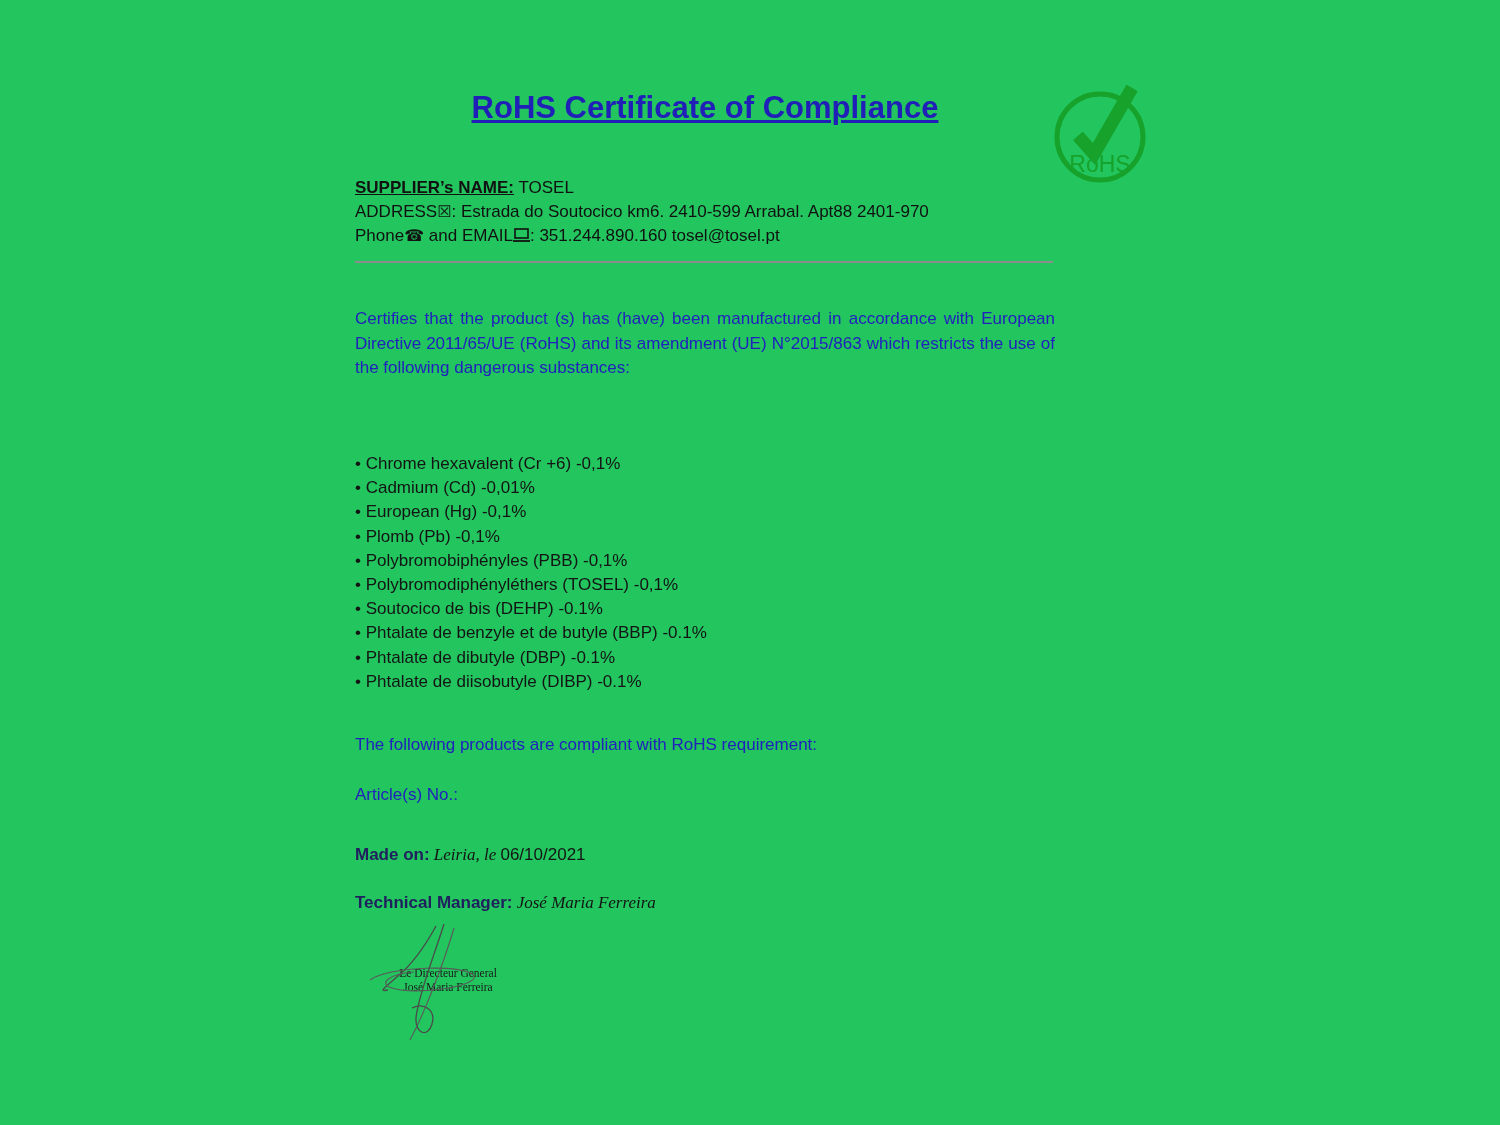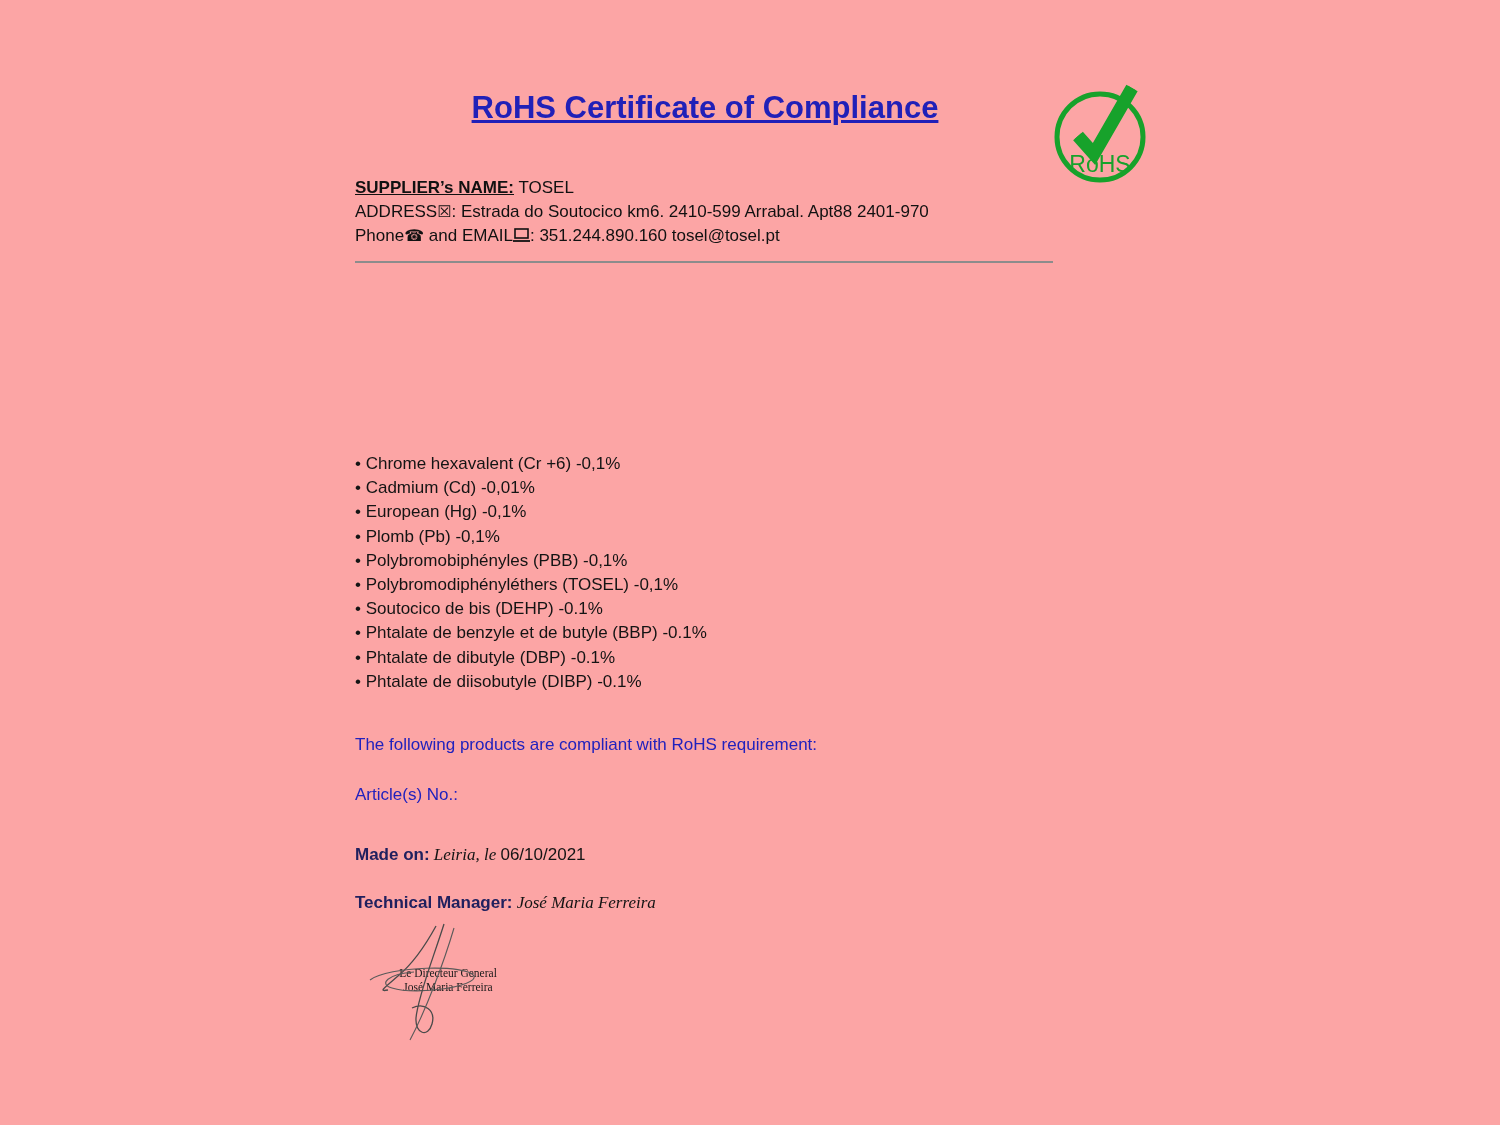--- a/index.html
+++ b/index.html
@@ -4,21 +4,21 @@
 <style>
   html, body {
     margin: 0;
     padding: 0;
     background: #ffffff;
   }
   .page {
     position: relative;
     width: 1500px;
     height: 1125px;
-    background: #fca5a5;
+    background: #22c55e;
     font-family: "Liberation Sans", sans-serif;
     color: #111111;
     overflow: hidden;
   }
   .doc-title {
     position: absolute;
     left: 355px;
     width: 700px;
     top: 90px;
     text-align: center;
@@ -181,20 +181,21 @@
     <div class="supplier-line">
       <span>Phone</span><span class="glyph">☎</span><span> and EMAIL</span><svg class="computer-icon-svg" viewBox="0 0 17 15">
           <rect x="2" y="1" width="13" height="9" fill="none" stroke="#111" stroke-width="1.6"></rect>
           <line x1="0" y1="13" x2="17" y2="13" stroke="#111" stroke-width="1.8"></line>
         </svg><span>: 351.244.890.160 tosel@tosel.pt</span>
     </div>
   </div>
 
   <div class="divider"></div>
 
+  <div class="cert-paragraph">Certifies that the product (s) has (have) been manufactured in accordance with European Directive 2011/65/UE (RoHS) and its amendment (UE) N°2015/863 which restricts the use of the following dangerous substances:</div>
 
   <ul class="substances-list">
     <li>Chrome hexavalent (Cr +6) -0,1%</li>
     <li>Cadmium (Cd) -0,01%</li>
     <li>European (Hg) -0,1%</li>
     <li>Plomb (Pb) -0,1%</li>
     <li>Polybromobiphényles (PBB) -0,1%</li>
     <li>Polybromodiphényléthers (TOSEL) -0,1%</li>
     <li>Soutocico de bis (DEHP) -0.1%</li>
     <li>Phtalate de benzyle et de butyle (BBP) -0.1%</li>

